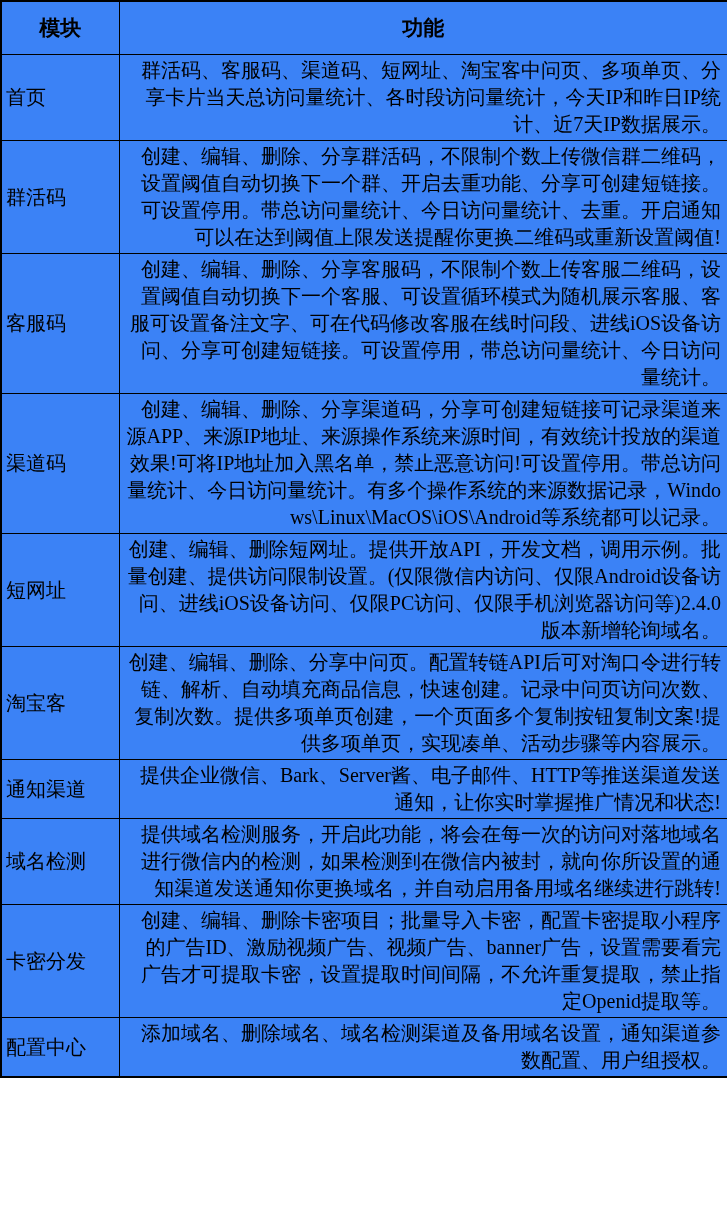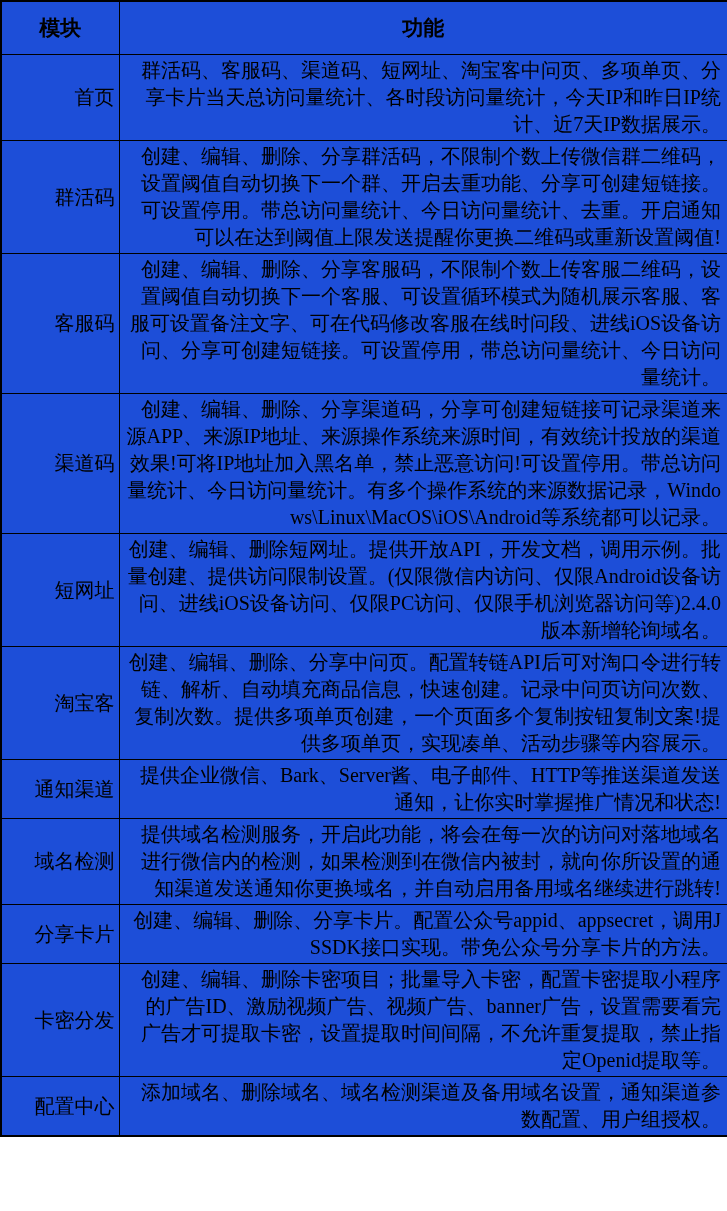--- a/index.html
+++ b/index.html
@@ -21,32 +21,32 @@
   }
   col.module-col { width: 118px; }
   col.function-col { width: 609px; }
   table.feature-table th,
   table.feature-table td {
     border: 1.5px solid #000000;
     vertical-align: middle;
     font-size: 20px;
     line-height: 27px;
     color: #000000;
-    background: #1d4ed8;
+    background: #3b82f6;
     word-break: break-all;
   }
   table.feature-table th {
     font-weight: bold;
     font-size: 21px;
     text-align: center;
     height: 48px;
     padding: 2px 4px;
   }
   td.module {
-    text-align: right;
+    text-align: left;
     padding: 2px 4px;
   }
   td.func {
     text-align: right;
     padding: 2px 6px 2px 7px;
   }
 </style>
 </head>
 <body>
 
@@ -95,24 +95,20 @@
   <tr>
     <td class="module">通知渠道</td>
     <td class="func">提供企业微信、Bark、Server酱、电子邮件、HTTP等推送渠道发送通知，让你实时掌握推广情况和状态!</td>
   </tr>
 
   <tr>
     <td class="module">域名检测</td>
     <td class="func">提供域名检测服务，开启此功能，将会在每一次的访问对落地域名进行微信内的检测，如果检测到在微信内被封，就向你所设置的通知渠道发送通知你更换域名，并自动启用备用域名继续进行跳转!</td>
   </tr>
 
-  <tr>
-    <td class="module">分享卡片</td>
-    <td class="func">创建、编辑、删除、分享卡片。配置公众号appid、appsecret，调用JSSDK接口实现。带免公众号分享卡片的方法。</td>
-  </tr>
 
   <tr>
     <td class="module">卡密分发</td>
     <td class="func">创建、编辑、删除卡密项目；批量导入卡密，配置卡密提取小程序的广告ID、激励视频广告、视频广告、banner广告，设置需要看完广告才可提取卡密，设置提取时间间隔，不允许重复提取，禁止指定Openid提取等。</td>
   </tr>
 
 
   <tr>
     <td class="module">配置中心</td>
     <td class="func">添加域名、删除域名、域名检测渠道及备用域名设置，通知渠道参数配置、用户组授权。</td>

